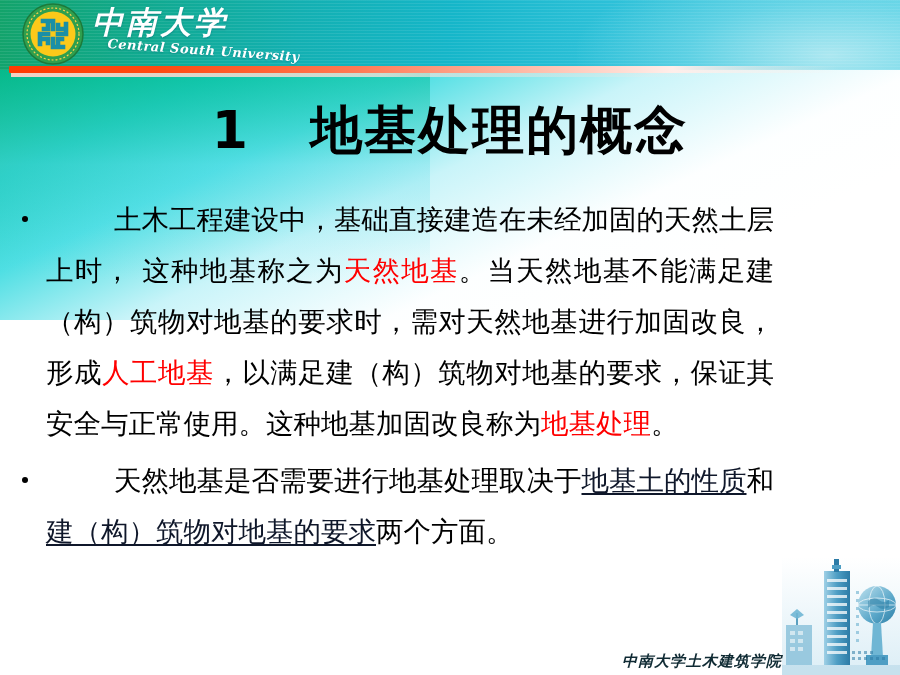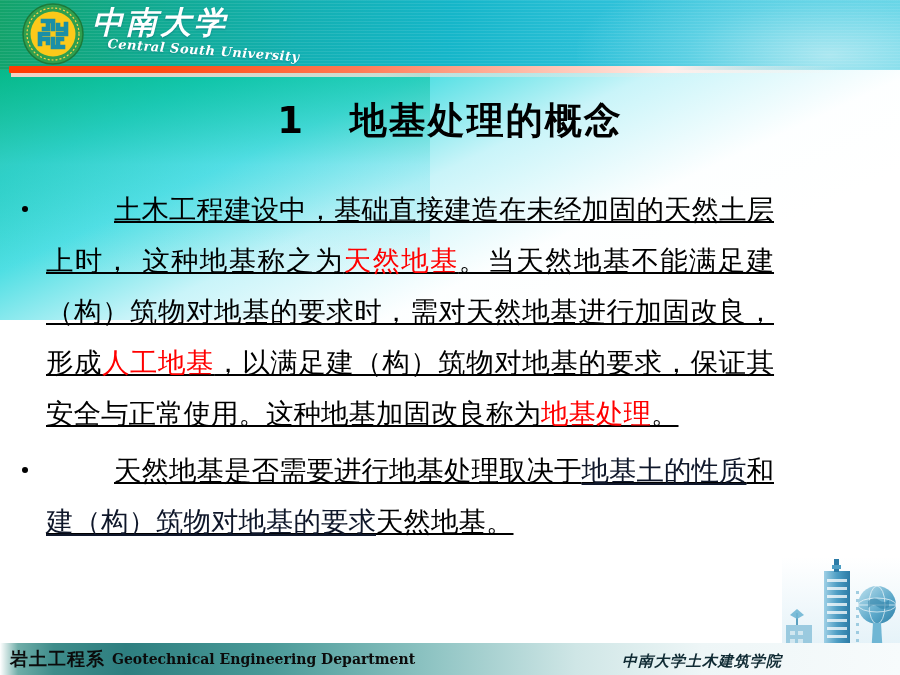--- a/index.html
+++ b/index.html
@@ -136,33 +136,32 @@
       rgba(255,255,255,0) 85%);
   }
 
   
   .title {
     position: absolute;
     left: 0; top: 96px;
     width: 900px;
     text-align: center;
     font-family: "DejaVu Sans", "Liberation Sans", sans-serif;
-    font-size: 37px;
+    font-size: 52px;
     font-weight: bold;
     color: #000000;
     letter-spacing: 2px;
     white-space: pre;
   }
 
   
   .content {
     position: absolute;
-    left: 0; top: 184px;
+    left: 0; top: 194px;
     width: 792px;
-    text-decoration: underline;
   }
   .para {
     position: relative;
     padding-left: 46px;
     padding-right: 18px;
     margin-bottom: 6px;
   }
   .bullet {
     position: absolute;
     left: 22px;
@@ -286,21 +285,21 @@
 
   <div class="title">1   地基处理的概念</div>
 
   <div class="content" id="content-root">
       <div class="para">
         <span class="bullet"></span>
         <div class="para-text"><span>土木工程建设中，基础直接建造在未经加固的天然土层上时， 这种地基称之为</span><span class="red">天然地基</span><span>。当天然地基不能满足建（构）筑物对地基的要求时，需对天然地基进行加固改良，形成</span><span class="red">人工地基</span><span>，以满足建（构）筑物对地基的要求，保证其安全与正常使用。这种地基加固改良称为</span><span class="red">地基处理</span><span>。</span></div>
       </div>
       <div class="para">
         <span class="bullet"></span>
-        <div class="para-text"><span>天然地基是否需要进行地基处理取决于</span><span class="red-u">地基土的性质</span><span>和</span><span class="red-u">建（构）筑物对地基的要求</span><span>天然地基。</span></div>
+        <div class="para-text"><span>天然地基是否需要进行地基处理取决于</span><span class="red-u">地基土的性质</span><span>和</span><span class="red-u">建（构）筑物对地基的要求</span><span>两个方面。</span></div>
       </div>
     </div>
 
   <div class="corner-art">
     <svg width="118" height="118" viewBox="0 0 118 118" xmlns="http://www.w3.org/2000/svg">
       <defs>
         <linearGradient id="skyg" x1="0" y1="0" x2="0" y2="1">
           <stop offset="0%" stop-color="#ffffff"></stop>
           <stop offset="100%" stop-color="#dceef6"></stop>
         </linearGradient>
@@ -376,21 +375,15 @@
           <rect x="76" y="100" width="3" height="3"></rect>
         <rect x="82" y="100" width="3" height="3"></rect>
           <rect x="88" y="100" width="3" height="3"></rect>
         <rect x="94" y="100" width="3" height="3"></rect>
           <rect x="100" y="100" width="3" height="3"></rect>
       </g>
       <rect x="0" y="108" width="118" height="10" fill="#bcdcea" opacity="0.7"></rect>
     </svg>
   </div>
 
-  <div class="footer">
-    <div class="footer-inner">
-      <span class="footer-cn">岩土工程系</span>
-      <span class="footer-en">Geotechnical Engineering Department</span>
-    </div>
-  </div>
   <div class="footer-right">中南大学土木建筑学院</div>
 
 </div>
 
 </body></html>

